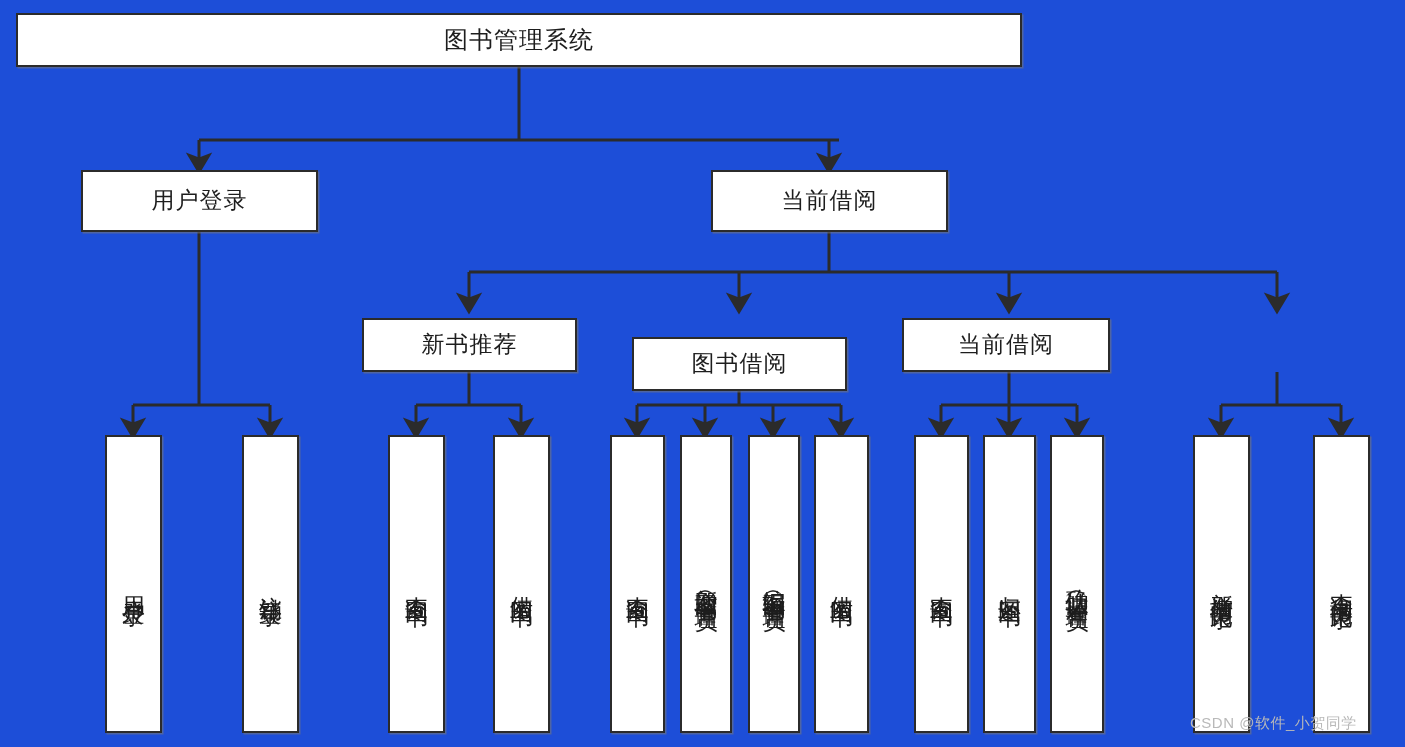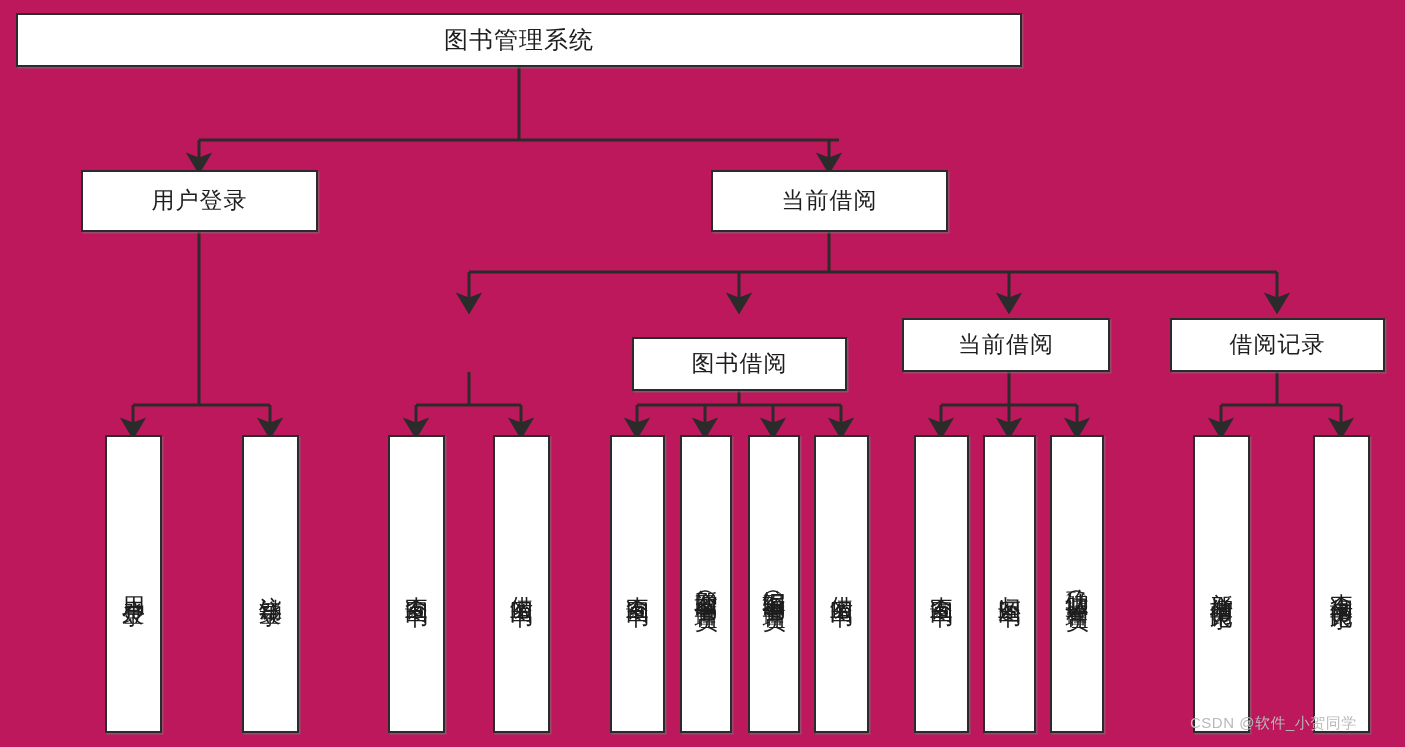--- a/index.html
+++ b/index.html
@@ -7,21 +7,21 @@
     padding: 0;
     background: #ffffff;
   }
   body {
     font-family: "Liberation Sans", "DejaVu Sans", sans-serif;
   }
   #canvas {
     position: relative;
     width: 1405px;
     height: 747px;
-    background: #be185d;
+    background: #1d4ed8;
     overflow: hidden;
   }
   svg#wires {
     position: absolute;
     left: 0;
     top: 0;
     width: 1405px;
     height: 747px;
     pointer-events: none;
   }
@@ -119,23 +119,23 @@
       <path d="M1221,405 L1221,427" marker-end="url(#arrow)"></path>
       <path d="M1341,405 L1341,427" marker-end="url(#arrow)"></path>
     </g>
   </svg>
 
   <div class="node horiz root" style="left:16px; top:13px; width:1006px; height:54px;">图书管理系统</div>
 
   <div class="node horiz" style="left:81px; top:170px; width:237px; height:62px;">用户登录</div>
   <div class="node horiz" style="left:711px; top:170px; width:237px; height:62px;">当前借阅</div>
 
+  <div class="node horiz" style="left:362px; top:318px; width:215px; height:54px;">新书推荐</div>
   <div class="node horiz" style="left:632px; top:318px; width:215px; height:54px;margin-top:19px;">图书借阅</div>
   <div class="node horiz" style="left:902px; top:318px; width:208px; height:54px;">当前借阅</div>
-  <div class="node horiz" style="left:1170px; top:318px; width:215px; height:54px;">借阅记录</div>
 
   <div class="node vert" style="left:105px; top:435px; width:57px; height:298px;">用户登录</div>
   <div class="node vert" style="left:242px; top:435px; width:57px; height:298px;">注销登录</div>
 
   <div class="node vert" style="left:388px; top:435px; width:57px; height:298px;">查询图书</div>
   <div class="node vert" style="left:493px; top:435px; width:57px; height:298px;">借阅图书</div>
 
   <div class="node vert" style="left:610px; top:435px; width:55px; height:298px;">查询图书</div>
   <div class="node vert" style="left:680px; top:435px; width:52px; height:298px;">新增图书（管理员）</div>
   <div class="node vert" style="left:748px; top:435px; width:52px; height:298px;">编辑图书（管理员）</div>

